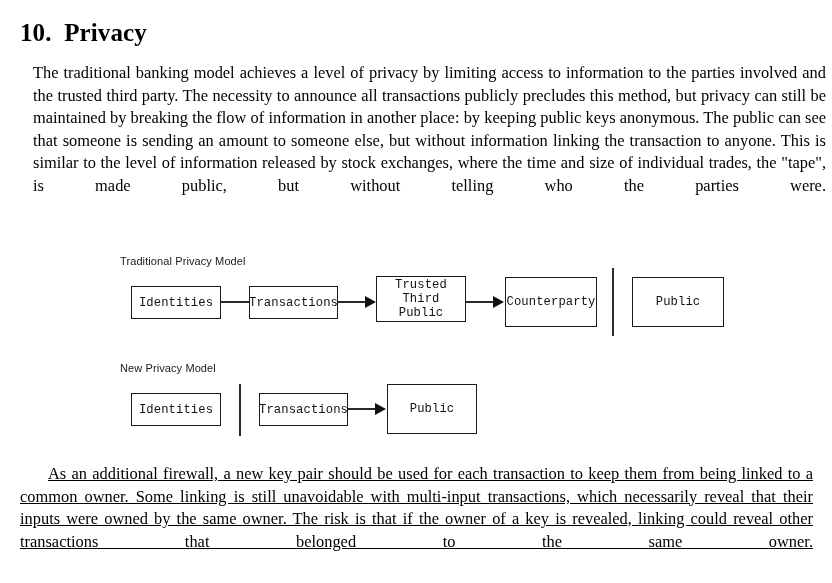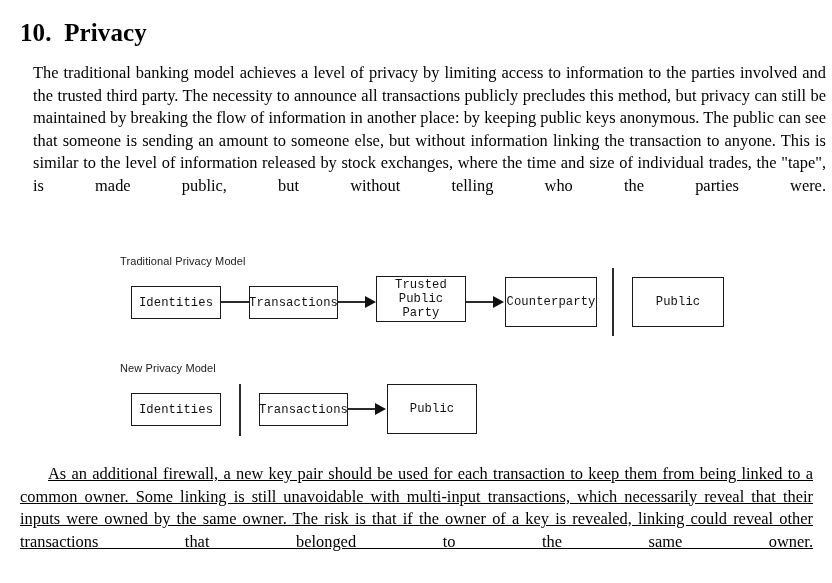--- a/index.html
+++ b/index.html
@@ -139,21 +139,21 @@
 
     <div class="node" style="left:249px; top:286px; width:89px; height:33px;">
       <span>Transactions</span>
     </div>
 
     <div class="connector" style="left:338px; top:301px; width:28px;"></div>
     <div class="arrowhead" style="left:365px; top:296px;"></div>
 
     <div class="node" style="left:376px; top:276px; width:90px; height:46px; flex-direction:column;">
       <span>Trusted</span>
-      <span>Public Party</span>
+      <span>Third Public</span>
     </div>
 
     <div class="connector" style="left:466px; top:301px; width:28px;"></div>
     <div class="arrowhead" style="left:493px; top:296px;"></div>
 
     <div class="node" style="left:505px; top:277px; width:92px; height:50px;">
       <span>Counterparty</span>
     </div>
 
     <div class="divider" style="left:612px; top:268px; height:68px;"></div>

